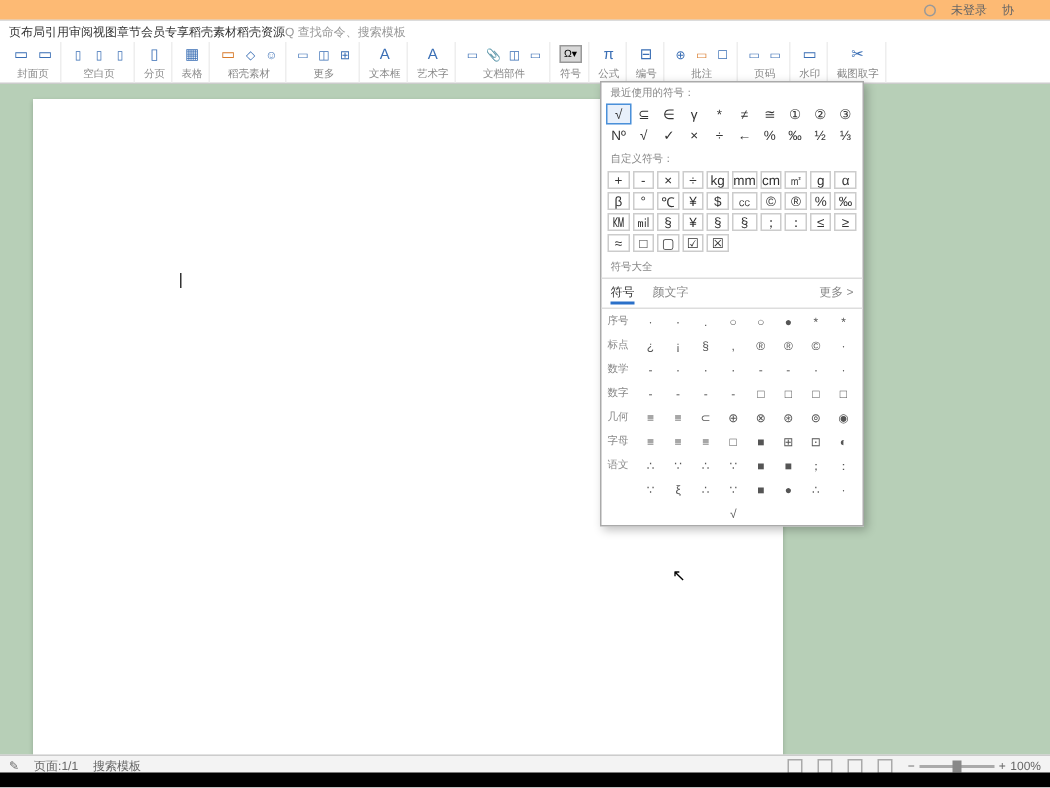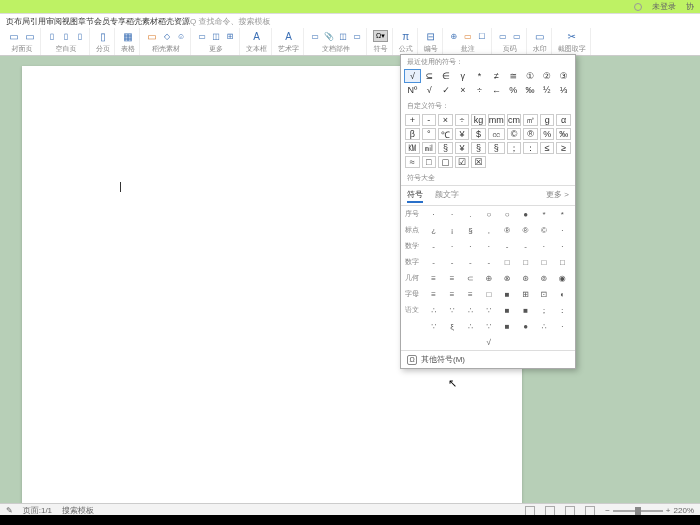--- a/index.html
+++ b/index.html
@@ -1,19 +1,19 @@
 <!DOCTYPE html>
 <html><head>
 <meta charset="utf-8">
 <style>
   * { box-sizing: border-box; margin: 0; padding: 0; font-family: "Microsoft YaHei", Arial, sans-serif; }
   body { width: 700px; height: 525px; background: #fff; overflow: hidden; position: relative; }
 
   
-  .header { height: 14px; background: #bef264; border-bottom: 1px solid #dcdcdc; display: flex; align-items: center; font-size: 8px; color: #666; padding: 0 6px; justify-content: space-between; }
+  .header { height: 14px; background: #fdba74; border-bottom: 1px solid #dcdcdc; display: flex; align-items: center; font-size: 8px; color: #666; padding: 0 24px; justify-content: space-between; }
   .header .right { display: flex; gap: 10px; align-items: center; }
   .header .right .circle { width: 8px; height: 8px; border: 1px solid #999; border-radius: 50%; display: inline-block; }
 
   
   .menubar { height: 14px; background: #fff; display: flex; align-items: center; font-size: 8px; color: #333; padding: 0 6px; }
   .menubar .sep { flex: 1; }
   .menubar .search { color: #999; }
 
   
   .ribbon { height: 28px; background: #fff; border-bottom: 1px solid #ccc; display: flex; align-items: stretch; padding: 0 4px; gap: 2px; }
@@ -399,38 +399,34 @@
           <div class="s"></div>
           <div class="s"></div>
           <div class="s">√</div>
           <div class="s"></div>
           <div class="s"></div>
           <div class="s"></div>
           <div class="s"></div>
         </div>
       </div>
   </div>
-  <div class="more">
-    <span class="o">Ω</span>
-    <span>其他符号(M)</span>
-  </div>
 </div>
 
 <span class="mouse">↖</span>
 
 <div class="status">
   <span>✎</span>
   <span>页面:1/1</span>
   <span>搜索模板</span>
   <span class="sp"></span>
   <span class="vicon"></span>
   <span class="vicon"></span>
   <span class="vicon"></span>
   <span class="vicon"></span>
   <span class="zoom">
     <span>−</span>
     <span class="slider"></span>
     <span>+</span>
-    <span>220%</span>
+    <span>100%</span>
   </span>
 </div>
 
 <div class="blackbar"></div>
 
 </body></html>

